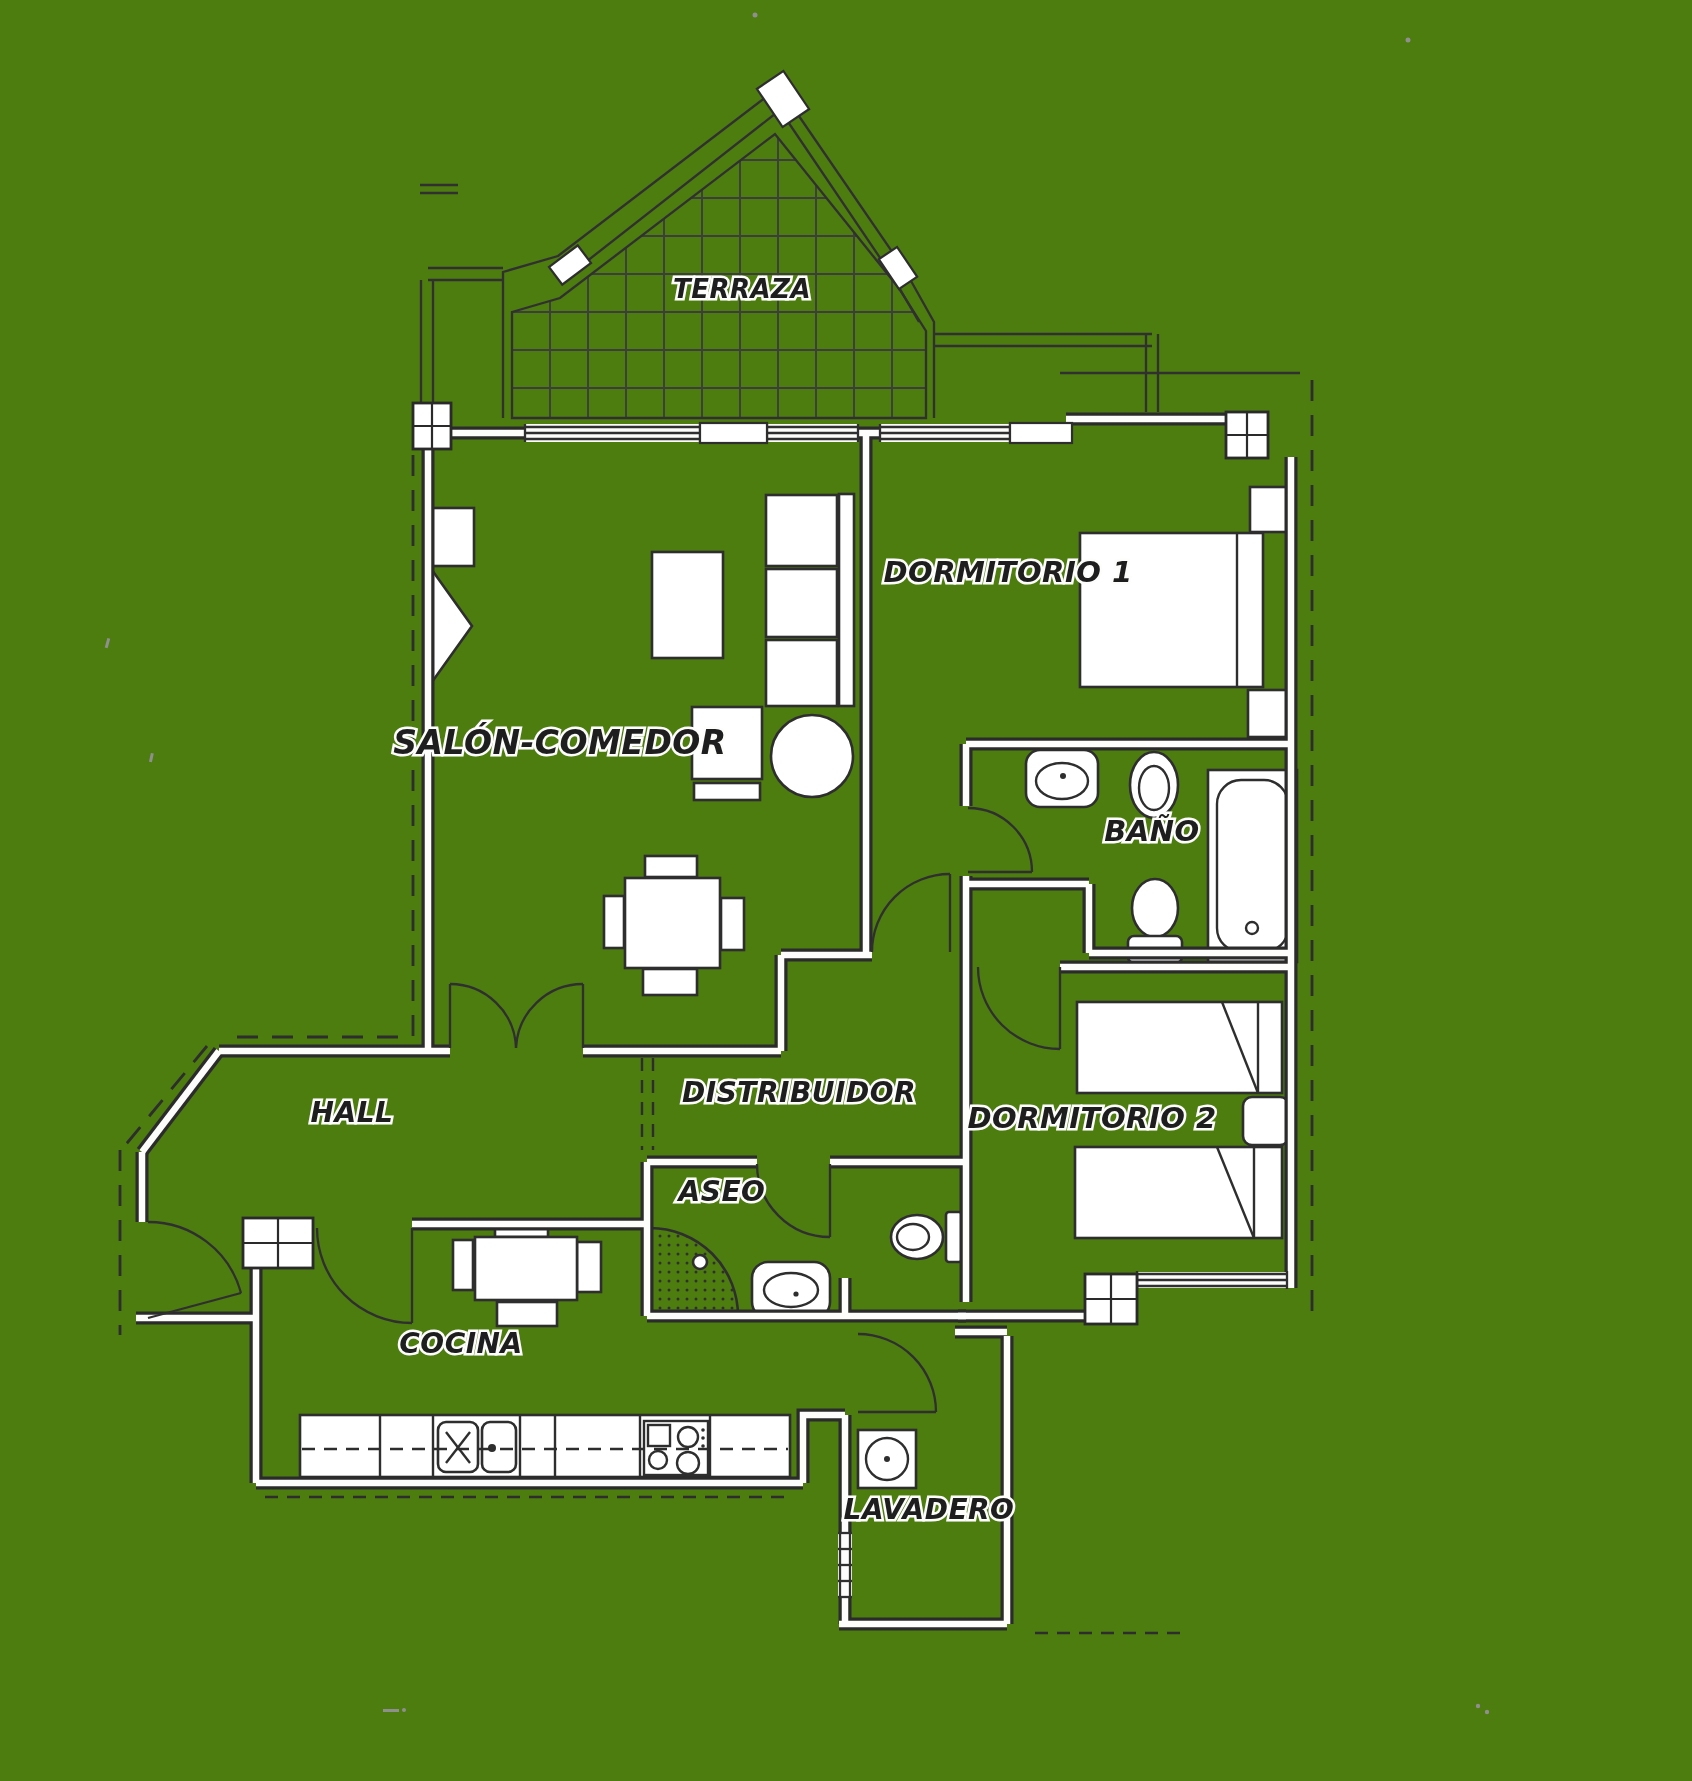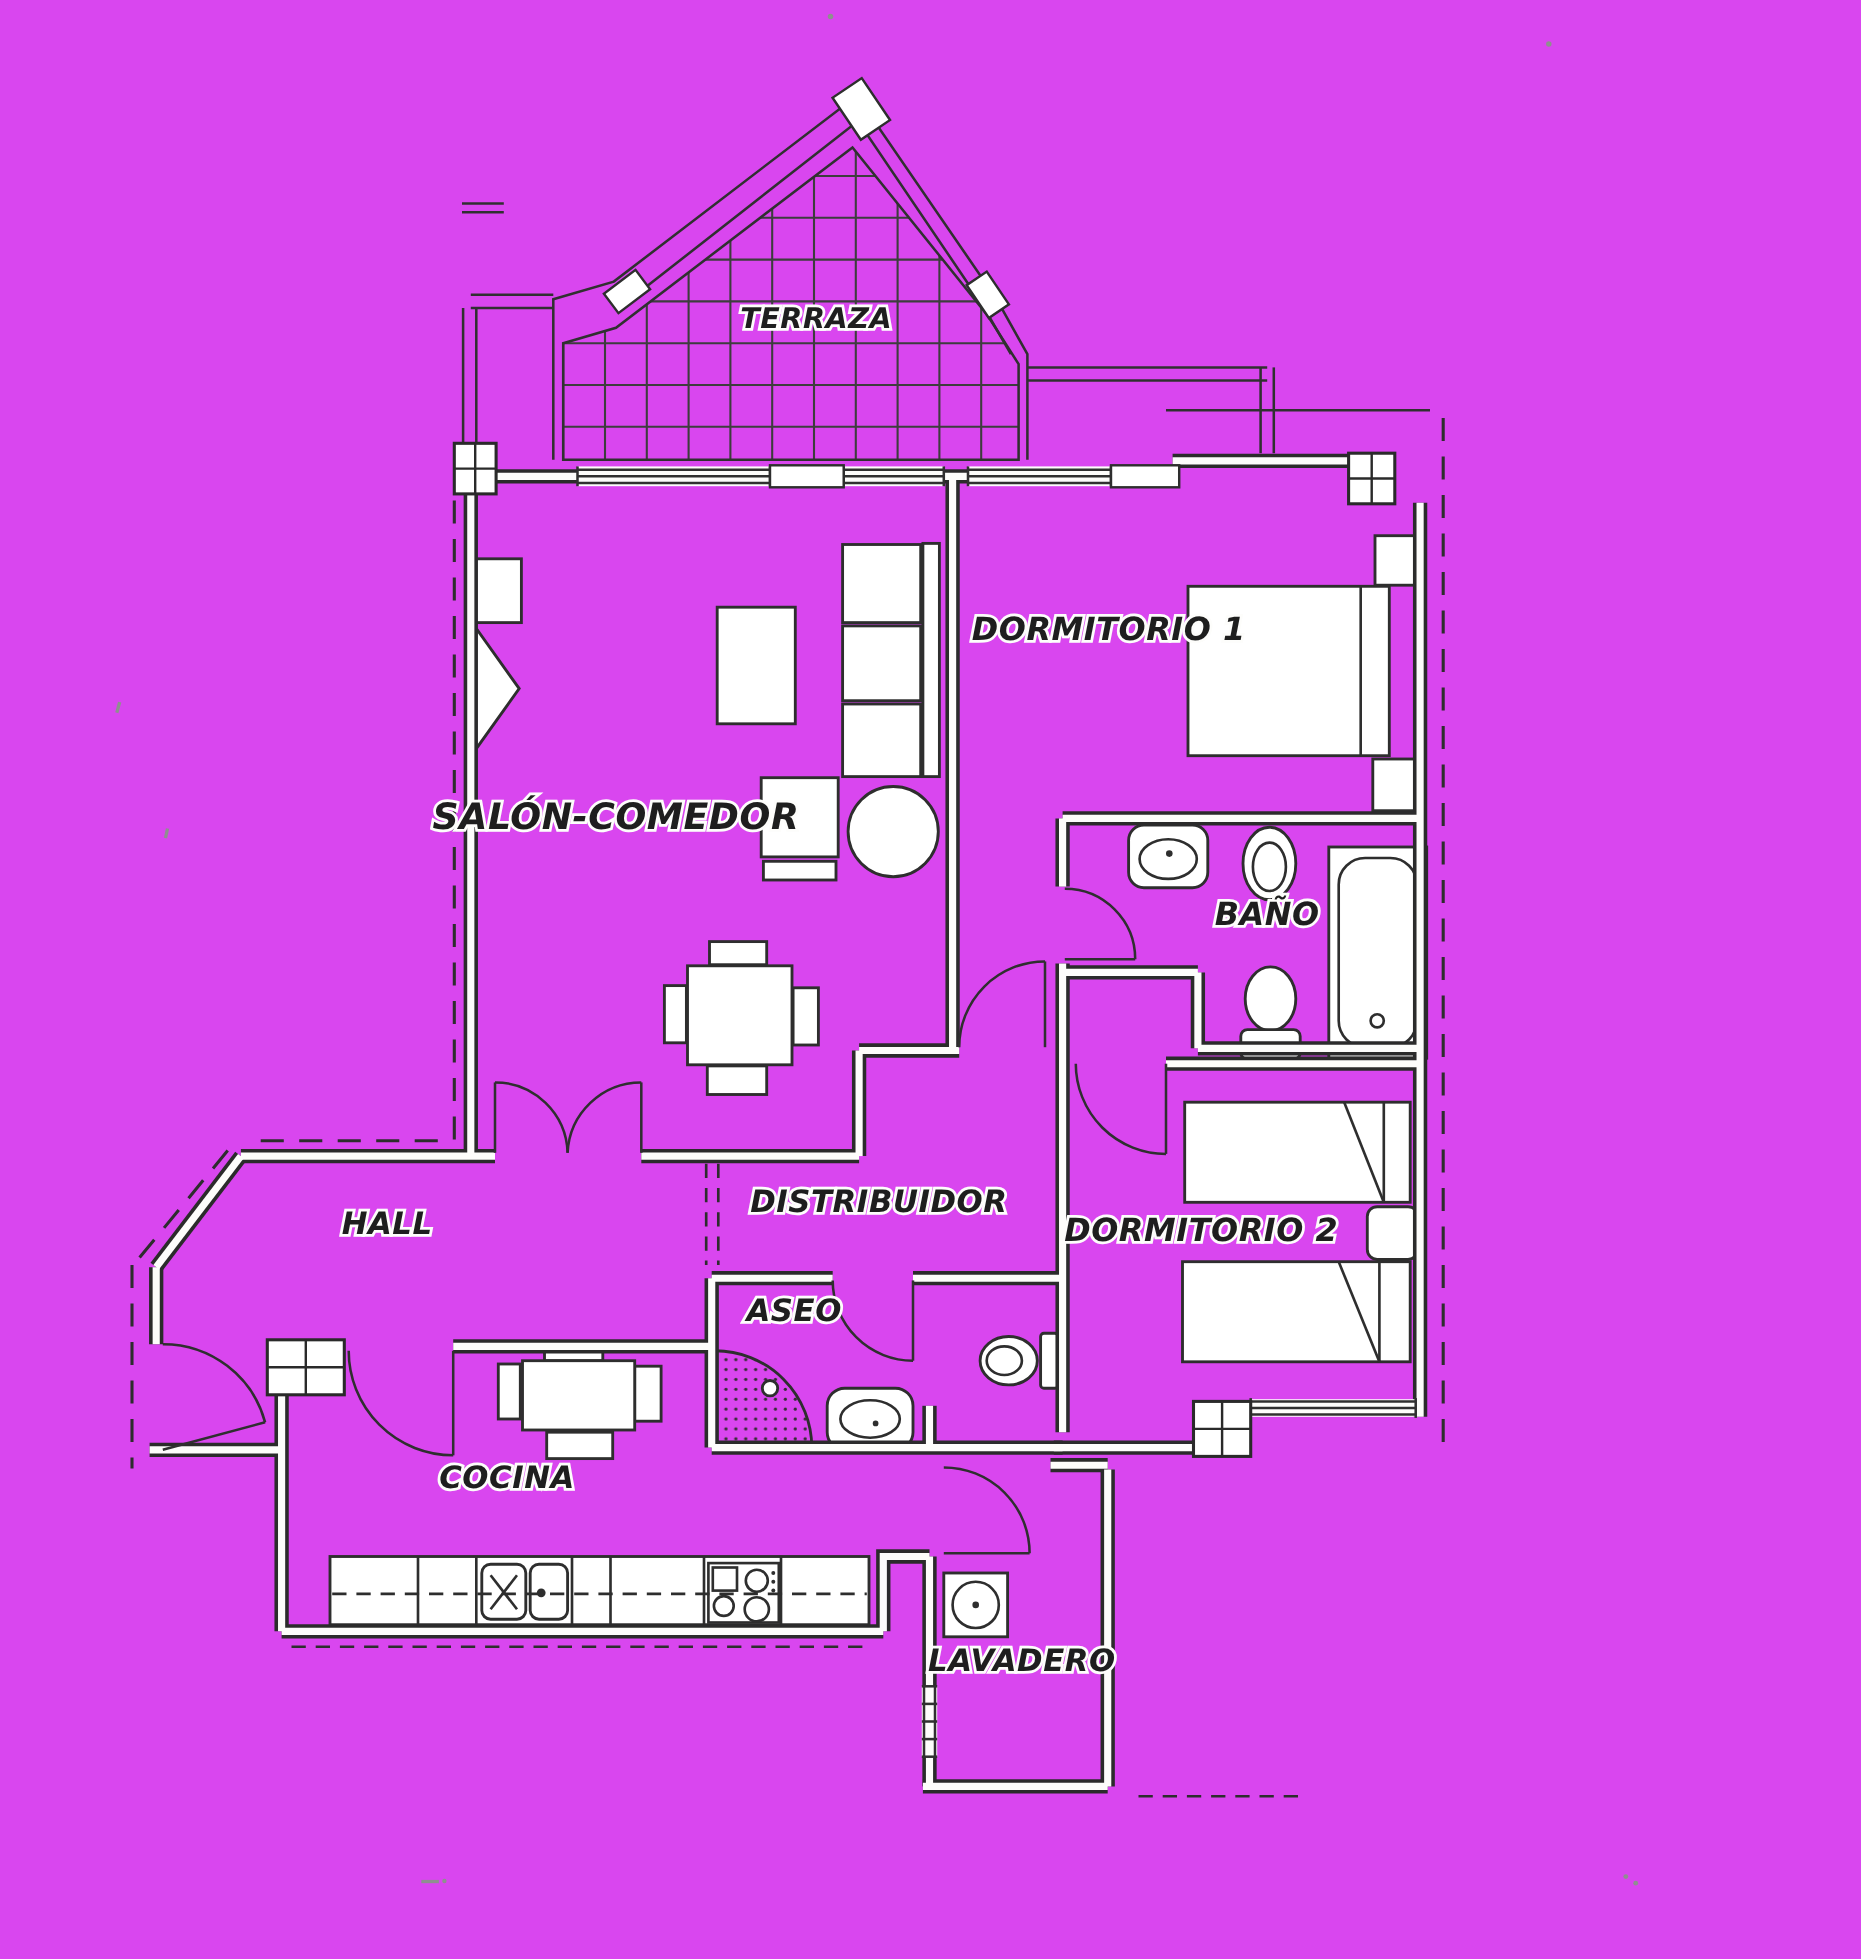--- a/index.html
+++ b/index.html
@@ -1,16 +1,16 @@
 <!DOCTYPE html>
 <html><head>
 <meta charset="utf-8">
 <style>
   html,body{margin:0;padding:0;background:#ffffff;}
-  .page{position:relative;width:1692px;height:1781px;background:#d946ef;overflow:hidden;
+  .page{position:relative;width:1692px;height:1781px;background:#4d7c0f;overflow:hidden;
         font-family:"DejaVu Sans",sans-serif;}
   svg{display:block;}
   .lbl{font-family:"DejaVu Sans",sans-serif;font-style:italic;font-weight:bold;fill:#1e1e1e;
        text-anchor:middle;paint-order:stroke;stroke:#fdfdfb;stroke-width:5px;letter-spacing:.5px;}
   .thin{stroke:#303030;stroke-width:2.3;fill:none;}
   .grid{stroke:#3d3d3d;stroke-width:1.9;fill:none;}
   .furn{stroke:#2e2e2e;stroke-width:2.6;fill:#ffffff;}
   .furnN{stroke:#2e2e2e;stroke-width:2.4;fill:none;}
   .door{stroke:#2f2f2f;stroke-width:2.3;fill:none;}
   .dash{stroke:#2d2d2d;stroke-width:2.8;fill:none;stroke-dasharray:21 14;}

